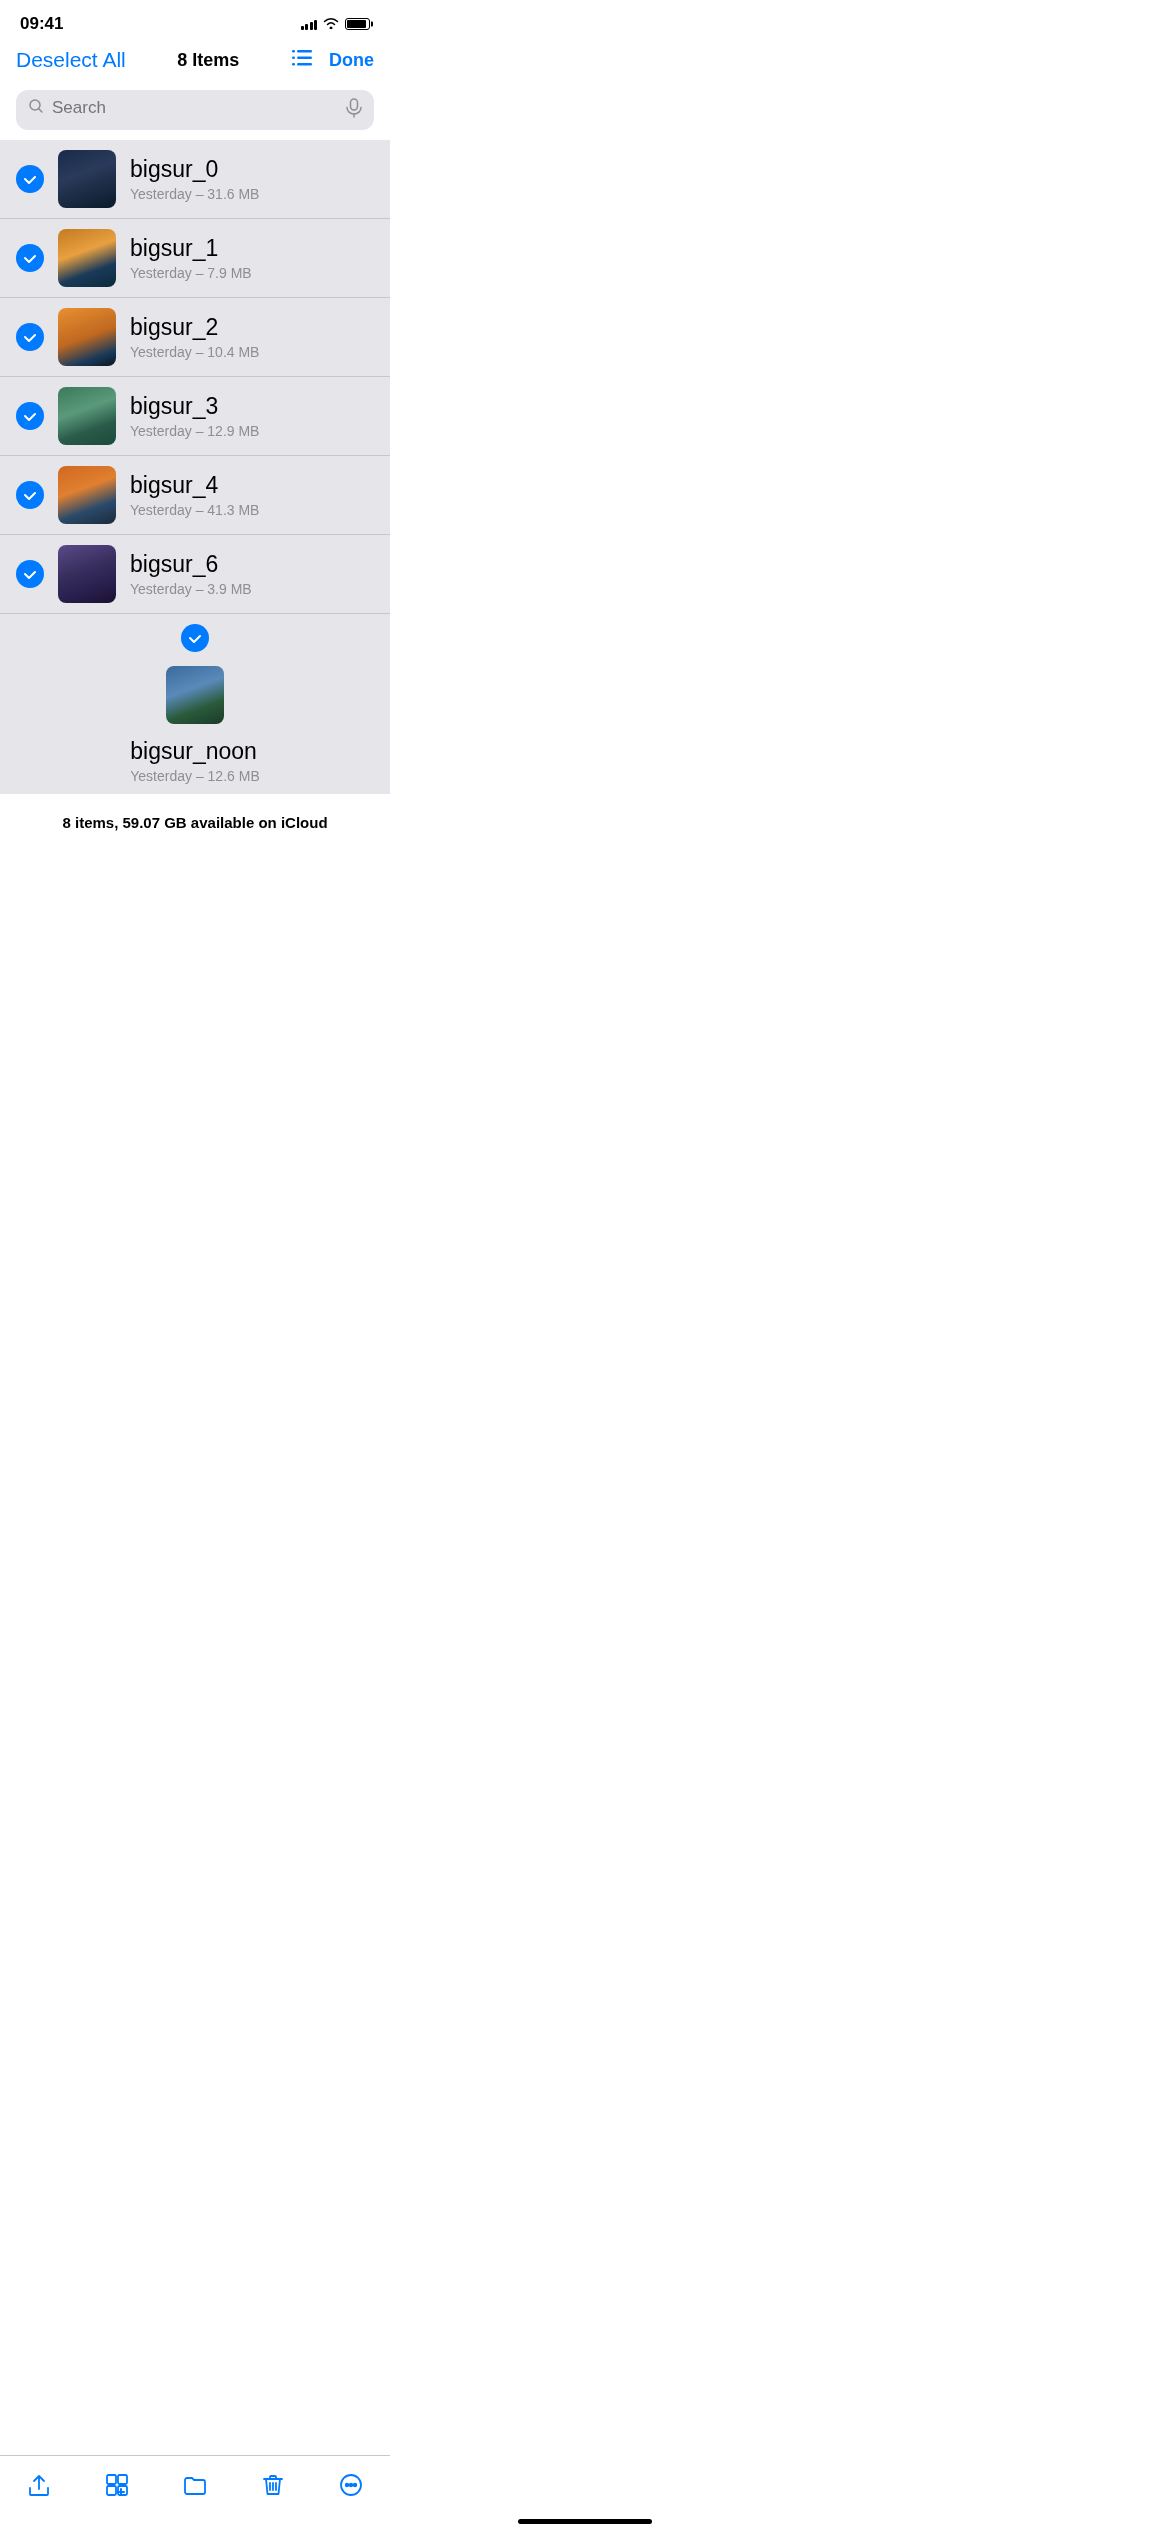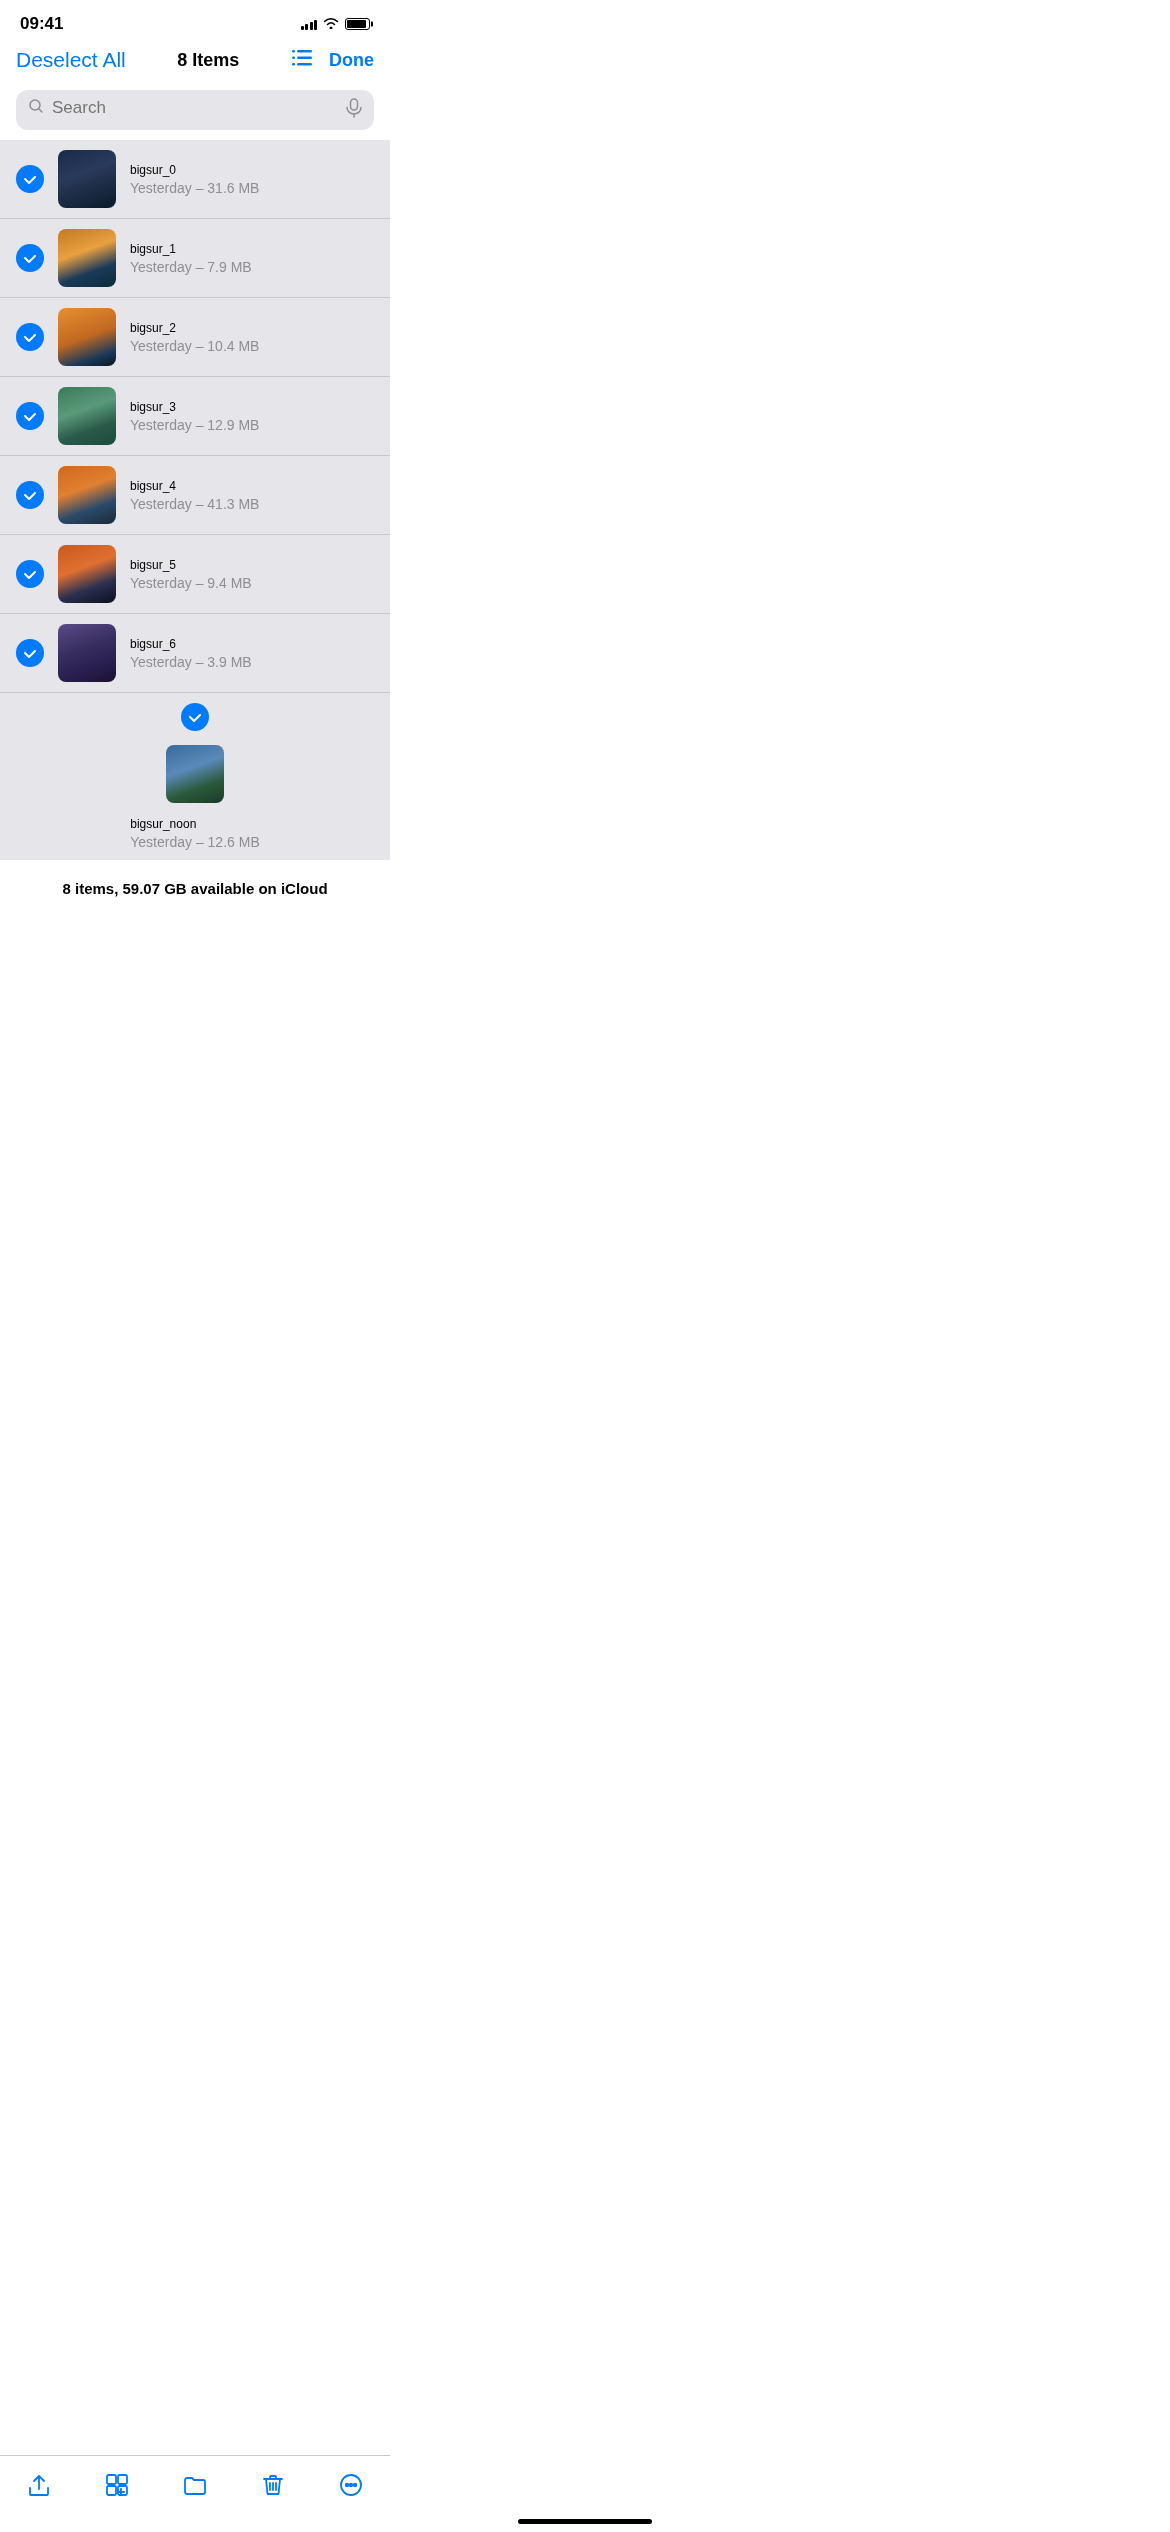--- a/index.html
+++ b/index.html
@@ -171,21 +171,21 @@
     .thumb-1 { background: linear-gradient(160deg, #c47a20 0%, #e8a040 40%, #1a3a5a 70%, #0a2a3a 100%); }
     .thumb-2 { background: linear-gradient(160deg, #e89030 0%, #c06820 50%, #1a3a5a 80%, #0a1520 100%); }
     .thumb-3 { background: linear-gradient(160deg, #3a7a5a 0%, #5a9a7a 40%, #2a5a4a 70%, #1a4a3a 100%); }
     .thumb-4 { background: linear-gradient(160deg, #d06820 0%, #e08030 40%, #2a4a6a 70%, #1a2a3a 100%); }
     .thumb-5 { background: linear-gradient(160deg, #c85a20 0%, #e07030 40%, #2a3050 70%, #0a1020 100%); }
     .thumb-6 { background: linear-gradient(160deg, #5a4a8a 0%, #3a3060 40%, #2a2050 70%, #1a1030 100%); }
     .thumb-noon { background: linear-gradient(160deg, #3a6a9a 0%, #5a8aba 40%, #2a5a3a 70%, #1a3a2a 100%); }
 
     .file-info { flex: 1; }
     .file-name {
-      font-size: 12px;
+      font-size: 23px;
       color: #000;
       font-weight: 400;
       margin-bottom: 3px;
     }
     .file-meta {
       font-size: 14px;
       color: #8e8e93;
     }
 
     
@@ -366,32 +366,20 @@
       <div class="file-item">
     <div class="check-circle">
       <svg viewBox="0 0 14 14" fill="none">
         <path d="M2 7l4 4 6-6" stroke="#fff" stroke-width="2" stroke-linecap="round" stroke-linejoin="round"></path>
       </svg>
     </div>
     <div class="file-thumb thumb-4"></div>
     <div class="file-info">
       <div class="file-name">bigsur_4</div>
       <div class="file-meta">Yesterday – 41.3 MB</div>
-    </div>
-  </div>
-      <div class="file-item">
-    <div class="check-circle">
-      <svg viewBox="0 0 14 14" fill="none">
-        <path d="M2 7l4 4 6-6" stroke="#fff" stroke-width="2" stroke-linecap="round" stroke-linejoin="round"></path>
-      </svg>
-    </div>
-    <div class="file-thumb thumb-5"></div>
-    <div class="file-info">
-      <div class="file-name">bigsur_5</div>
-      <div class="file-meta">Yesterday – 9.4 MB</div>
     </div>
   </div>
       <div class="file-item">
     <div class="check-circle">
       <svg viewBox="0 0 14 14" fill="none">
         <path d="M2 7l4 4 6-6" stroke="#fff" stroke-width="2" stroke-linecap="round" stroke-linejoin="round"></path>
       </svg>
     </div>
     <div class="file-thumb thumb-6"></div>
     <div class="file-info">

